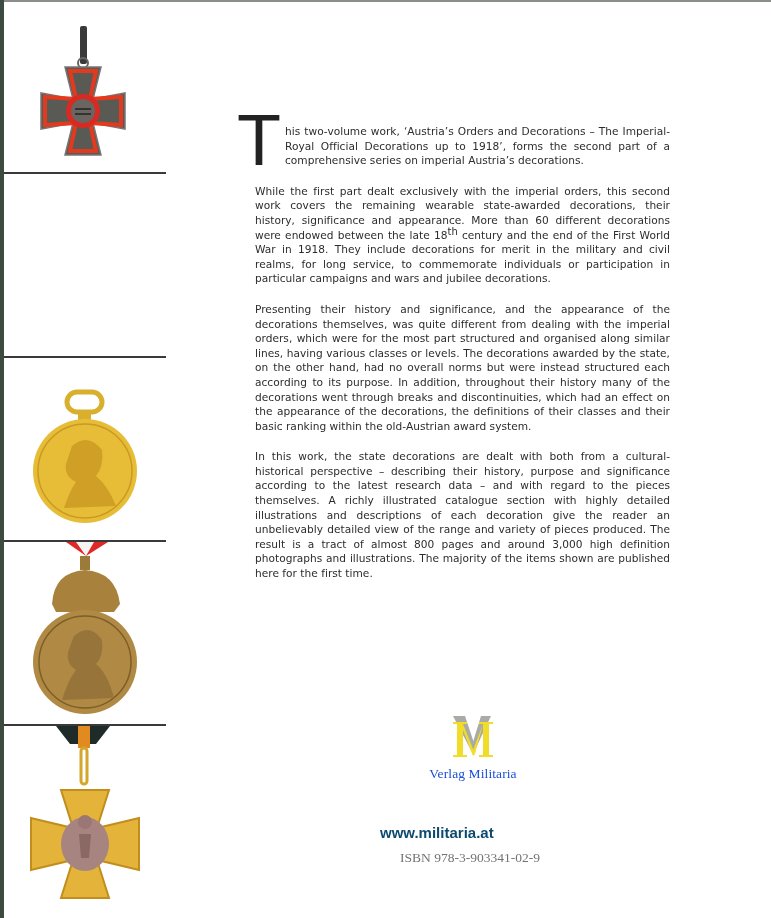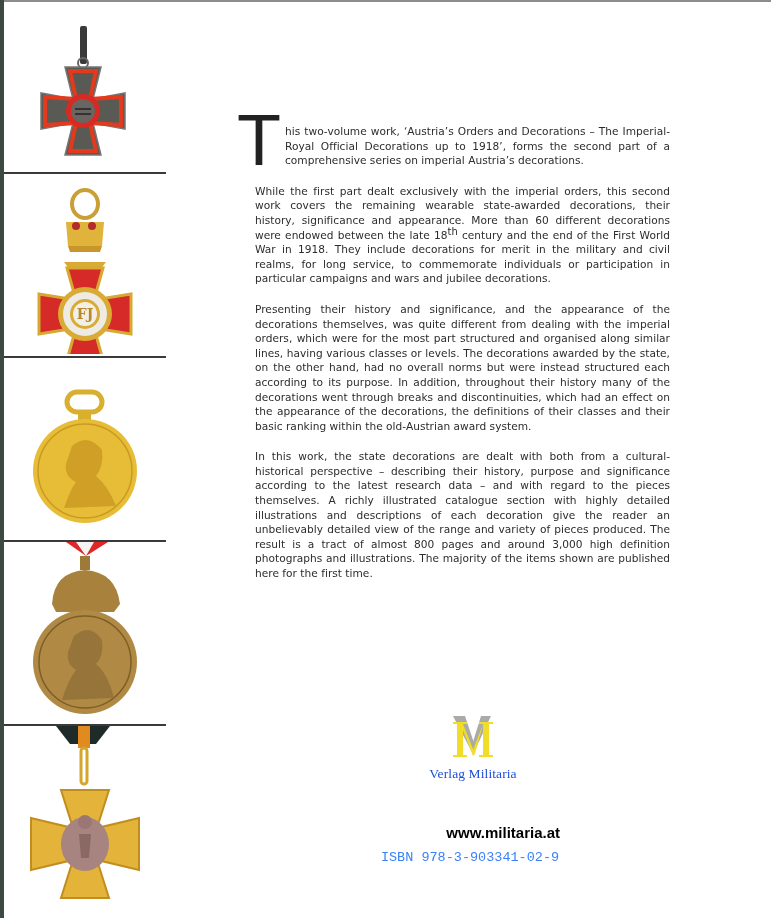--- a/index.html
+++ b/index.html
@@ -28,26 +28,26 @@
   }
   sup { font-size: 10px; line-height: 0; vertical-align: 4px; }
 
   .logo { position: absolute; left: 418px; top: 710px; width: 110px; text-align: center; }
   .logo-mark { position: relative; width: 60px; height: 50px; margin: 0 auto; }
   .logo-name {
     font-family: "Liberation Serif", serif; font-size: 13.5px; color: #1d4ed8;
     margin-top: 6px; letter-spacing: 0.1px;
   }
   .url {
-    position: absolute; left: 380px; top: 824px; width: 180px; text-align: right;
-    font-family: "Liberation Sans", sans-serif; font-weight: bold; font-size: 15px; color: #000000;
+    position: absolute; left: 380px; top: 824px; width: 180px; text-align: left;
+    font-family: "Liberation Sans", sans-serif; font-weight: bold; font-size: 15px; color: #0c4a6e;
   }
   .isbn {
     position: absolute; left: 380px; top: 850px; width: 180px; text-align: center;
-    font-family: Liberation Mono, monospace; font-size: 13.5px; color: #3b82f6;
+    font-family: Liberation Serif, serif; font-size: 13.5px; color: #737373;
   }
 </style>
 </head>
 <body>
 
 <div class="top-edge"></div>
 <div class="left-edge"></div>
 
 <div class="medal-col">
 
@@ -60,38 +60,20 @@
         <path d="M-13,-40 L13,-40 L7,-12 L38,-14 L38,14 L7,12 L13,40 L-13,40 L-7,12 L-38,14 L-38,-14 L-7,-12 Z" fill="none" stroke="#e23a1f" stroke-width="4"></path>
         <circle r="17" fill="#d82a22"></circle>
         <circle r="12" fill="#6a6560"></circle>
         <rect x="-8" y="-3" width="16" height="2" fill="#333"></rect>
         <rect x="-8" y="2" width="16" height="2" fill="#333"></rect>
       </g>
     </svg>
   </div>
   <div class="divider" style="top:172px;left:0;"></div>
 
-  <div class="panel" style="top:174px;height:180px;">
-    <svg width="162" height="180" viewBox="0 0 162 180">
-      <ellipse cx="81" cy="30" rx="13" ry="14" fill="none" stroke="#caa035" stroke-width="4"></ellipse>
-      <path d="M62,48 L100,48 L98,72 L64,72 Z" fill="#e0b43a"></path>
-      <circle cx="72" cy="52" r="4" fill="#b32b2b"></circle>
-      <circle cx="88" cy="52" r="4" fill="#b32b2b"></circle>
-      <path d="M64,72 L98,72 L96,78 L66,78 Z" fill="#c8952a"></path>
-      <path d="M60,88 L102,88 L96,96 L66,96 Z" fill="#d9ab34"></path>
-      <g transform="translate(81,140)">
-        <path d="M-18,-46 L18,-46 L9,-14 L46,-20 L46,20 L9,14 L18,46 L-18,46 L-9,14 L-46,20 L-46,-20 L-9,-14 Z" fill="#d52a28" stroke="#d7a930" stroke-width="3"></path>
-        <circle r="27" fill="#d9ab34"></circle>
-        <circle r="22" fill="#eeeae4"></circle>
-        <circle r="15" fill="#d9ab34"></circle>
-        <circle r="12" fill="#f2efe8"></circle>
-        <text x="0" y="5" text-anchor="middle" font-family="DejaVu Serif, serif" font-size="14" font-weight="bold" fill="#b8882a">FJ</text>
-      </g>
-    </svg>
-  </div>
   <div class="divider" style="top:356px;left:0;"></div>
 
   <div class="panel" style="top:358px;height:180px;">
     <svg width="162" height="180" viewBox="0 0 162 180">
       <rect x="63" y="34" width="35" height="20" rx="10" fill="none" stroke="#d8b02e" stroke-width="5"></rect>
       <rect x="74" y="52" width="13" height="14" fill="#d8b02e"></rect>
       <circle cx="81" cy="113" r="52" fill="#e7bd37"></circle>
       <circle cx="81" cy="113" r="47" fill="none" stroke="#c99a22" stroke-width="1.5"></circle>
       <path d="M68,88 Q84,74 98,92 Q100,108 92,118 Q104,128 112,148 L60,150 Q66,132 72,124 Q60,118 62,106 Z" fill="#cf9f26"></path>
     </svg>

